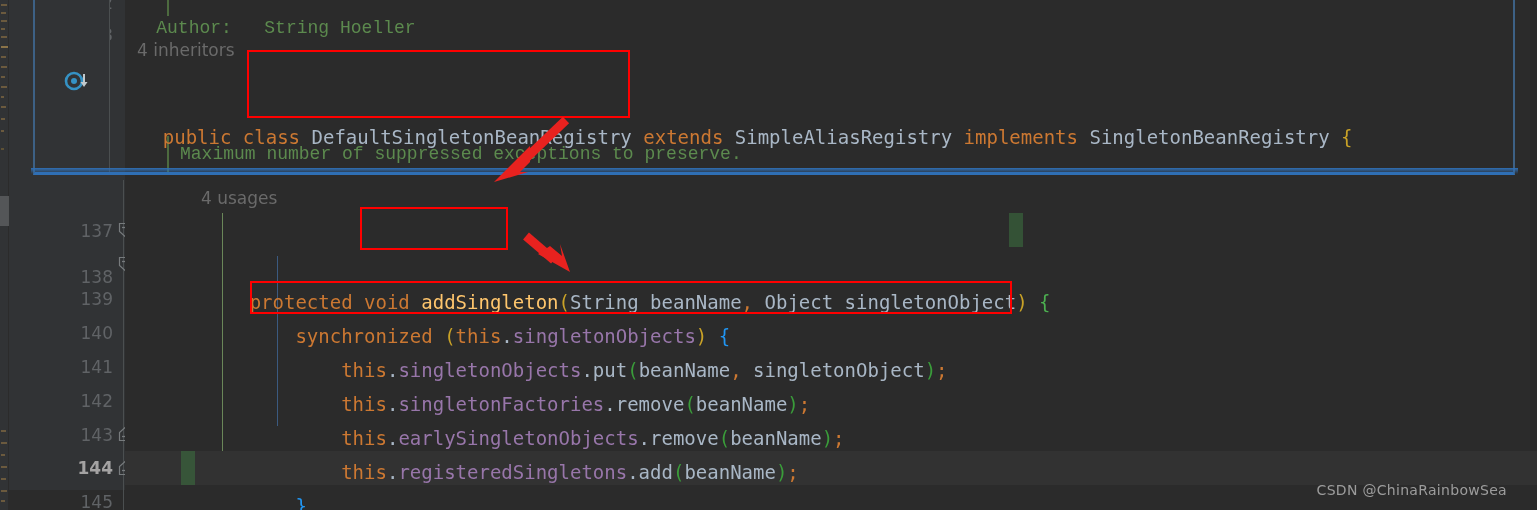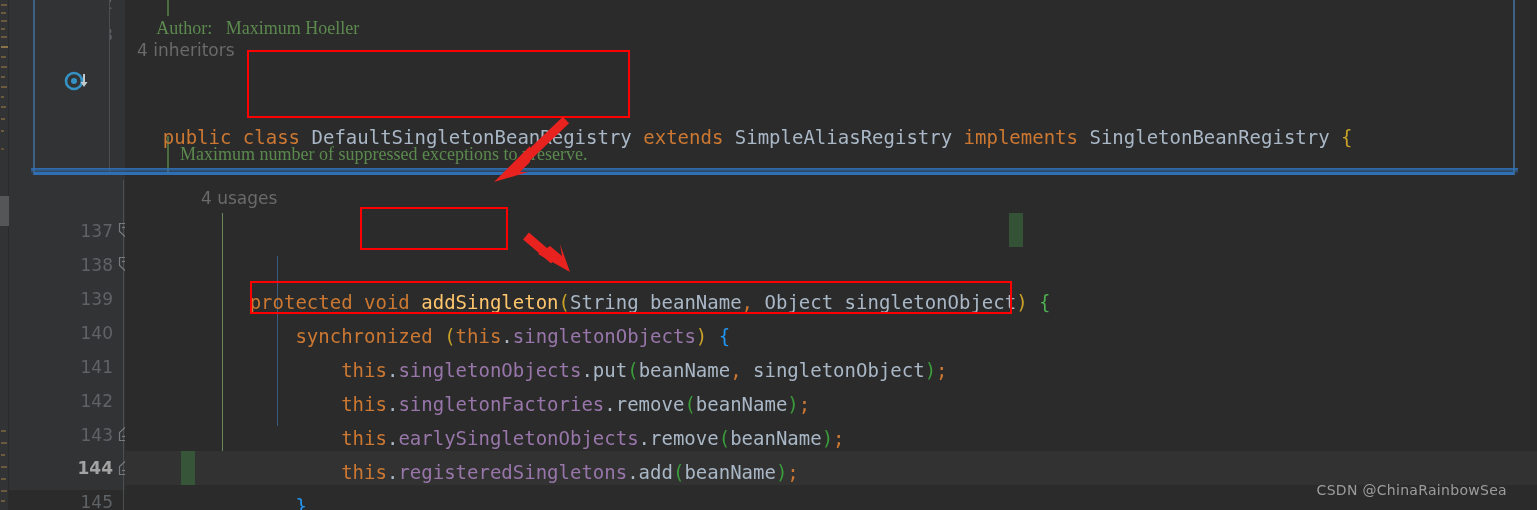--- a/index.html
+++ b/index.html
@@ -74,21 +74,21 @@
   .mname{ color:#ffc66d; }
   .cls  { color:#a9b7c6; }
 
   .hint{
     color:#6a6a6a; font-size:17px; line-height:34px;
     font-family:"DejaVu Sans","Liberation Sans",sans-serif;
     margin-left:20px;
   }
   .doccomment{
     color:#5c8a4e; font-size:18px; line-height:34px;
-    font-family:Liberation Serif, serif;
+    font-family:Liberation Mono, monospace;
   }
 
   
   #current-line-hl{
     position:absolute; left:0; right:0; top:451px; height:34px;
     background:#323232;
   }
   
   .brace-hl{ position:absolute; background:rgba(61,115,63,.55); }
 
@@ -162,21 +162,21 @@
   <div class="mm" style="top:478px;width:5px;background:#6b5a3e;"></div>
   <div class="mm" style="top:490px;width:6px;background:#6b5a3e;"></div>
   <div class="mm" style="top:500px;width:4px;background:#6b5a3e;"></div>
   <div id="minimap-thumb"></div>
 </div>
 
 <div id="gutter">
   <div class="lnum" style="top:-14px;">12</div>
   <div class="lnum" style="top:18px;">13</div>
   <div class="lnum" style="top:214px;">137</div>
-  <div class="lnum" style="top:248px;text-align:right;">138</div>
+  <div class="lnum" style="top:260px;text-align:right;">138</div>
   <div class="lnum" style="top:282px;">139</div>
   <div class="lnum" style="top:316px;">140</div>
   <div class="lnum" style="top:350px;">141</div>
   <div class="lnum" style="top:384px;">142</div>
   <div class="lnum" style="top:418px;">143</div>
   <div class="lnum current" style="top:451px;">144</div>
   <div class="lnum" style="top:485px;">145</div>
 </div>
 
 <div id="fold-rail" style="top:180px;height:330px;"></div>
@@ -270,21 +270,21 @@
 </div>
 
 <div id="popup-left-band"></div>
 <div id="popup-inner-left-rail"></div>
 <div style="position:absolute;left:109px;top:0;width:1px;height:173px;background:#4b4f50;"></div>
 
 <div class="quote-bar" style="left:167px; top:136px; height:36px;"></div>
 <div class="quote-bar" style="left:167px; top:-12px; height:28px;"></div>
 
 <div style="position:absolute; left:137px; top:-8px; white-space:pre;">
-  <span class="doccomment">Author:</span><span class="doccomment">&nbsp;&nbsp;&nbsp;</span><span class="doccomment">Maximum Hoeller</span>
+  <span class="doccomment">Author:</span><span class="doccomment">&nbsp;&nbsp;&nbsp;</span><span class="doccomment">String Hoeller</span>
 </div>
 
 <div class="hint" style="position:absolute; left:117px; top:33px;">4 inheritors</div>
 
 <div id="run-icon">
   <svg width="30" height="26" viewBox="0 0 30 26">
     <circle cx="10" cy="11" r="8" fill="none" stroke="#3592c4" stroke-width="2.6"></circle>
     <circle cx="10" cy="11" r="3" fill="#3592c4"></circle>
     <path d="M20 4 v11" stroke="#c2c9cc" stroke-width="2" fill="none"></path>
     <path d="M16.5 12 L20 17 L23.5 12 Z" fill="#c2c9cc"></path>

